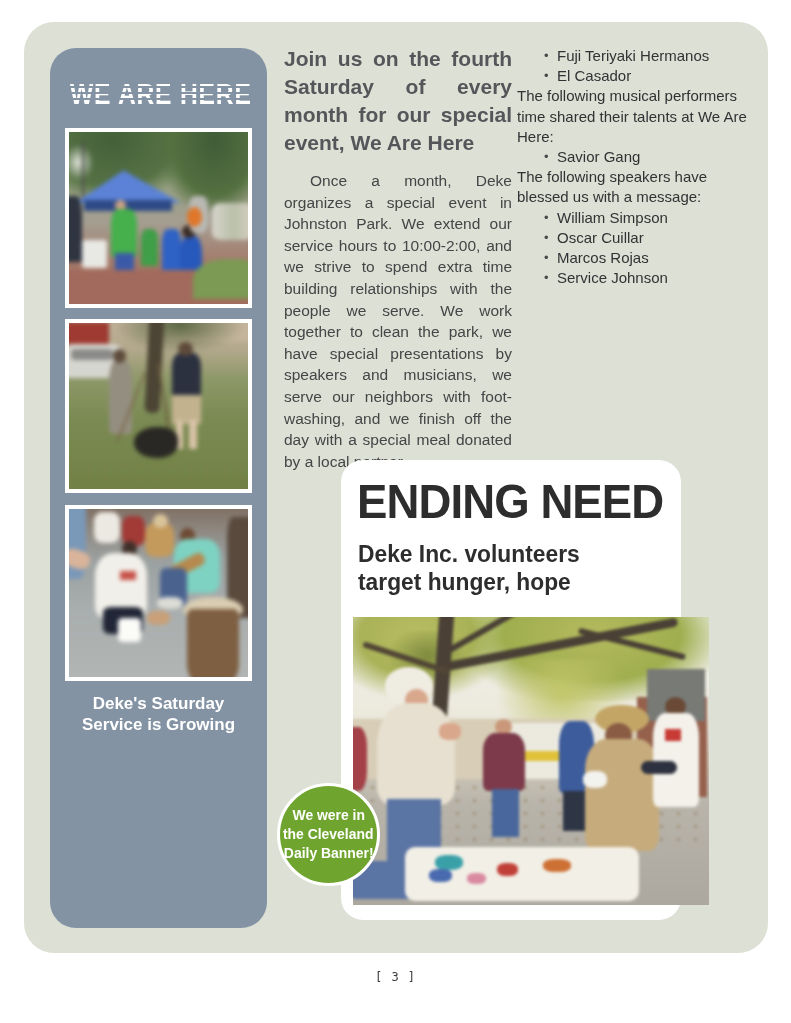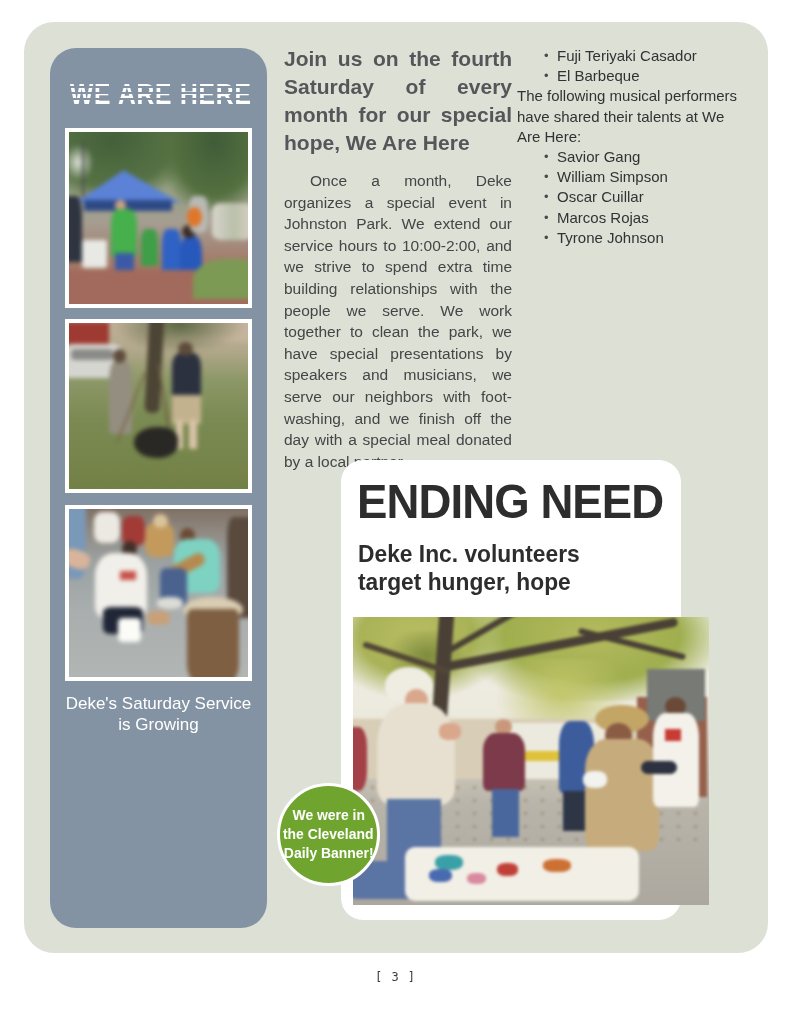--- a/index.html
+++ b/index.html
@@ -23,21 +23,21 @@
     pointer-events:none;}
   .photo{position:absolute;left:15px;width:187px;background:#ffffff;padding:4px;box-sizing:border-box;}
   .photo .img{position:relative;width:100%;height:100%;overflow:hidden;background:#9aa08a;}
   .ph{position:absolute;}
   .blurwrap{position:absolute;inset:-6px;filter:blur(2px);}
   .p1{top:80px;height:180px;}
   .p2{top:271px;height:174px;}
   .p3{top:457px;height:176px;}
   .sb-heading{
     position:absolute;top:645px;left:12px;right:12px;text-align:center;color:#ffffff;
-    font-weight:400;font-size:17px;line-height:21px;
+    font-weight:700;font-size:17px;line-height:21px;
   }
   .sb-body{
     position:absolute;top:696px;left:8px;right:8px;text-align:center;color:#ffffff;
     font-family:"Liberation Mono","DejaVu Sans Mono",monospace;font-size:12.4px;line-height:15.8px;
   }
   
   .col-mid{left:284px;top:45px;width:228px;}
   .headline{color:#55565a;font-weight:700;font-size:21px;line-height:28px;}
   .headline .hl{text-align:justify;-moz-text-align-last:justify;text-align-last:justify;}
   .headline .hl.last{text-align-last:left;}
@@ -176,39 +176,40 @@
   </div>
 
   <div class="sb-heading">Deke's Saturday Service is Growing</div>
 </div>
 
 <div class="abs col-mid">
   <div class="headline">
     <div class="hl">Join us on the fourth</div>
     <div class="hl">Saturday of every</div>
     <div class="hl">month for our special</div>
-    <div class="hl last">hope, We Are Here</div>
+    <div class="hl last">event, We Are Here</div>
   </div>
   <div class="mid-body">Once a month, Deke organizes a special event in Johnston Park. We extend our service hours to 10:00-2:00, and we strive to spend extra time building relationships with the people we serve.  We work together to clean the park, we have special presentations by speakers and musicians, we serve our neighbors with foot-washing, and we finish off the day with a special meal donated by a local partner.</div>
 </div>
 
 <div class="abs col-right">
   <ul>
-    <li>Fuji Teriyaki Casador</li>
-    <li>El Barbeque</li>
+    <li>Fuji Teriyaki Hermanos</li>
+    <li>El Casador</li>
   </ul>
-  <p>The following musical performers have shared their talents at We Are Here:</p>
+  <p>The following musical performers time shared their talents at We Are Here:</p>
   <ul>
     <li>Savior Gang</li>
   </ul>
+  <p>The following speakers have blessed us with a message:</p>
   <ul>
     <li>William Simpson</li>
     <li>Oscar Cuillar</li>
     <li>Marcos Rojas</li>
-    <li>Tyrone Johnson</li>
+    <li>Service Johnson</li>
   </ul>
 </div>
 
 <div class="abs card">
   <div class="card-headline">ENDING NEED</div>
   <div class="card-subhead">Deke Inc. volunteers target hunger, hope</div>
 
   <div class="news-photo">
     <div class="blurwrap">
       <div class="ph" style="inset:0;background:linear-gradient(180deg,#f2f3ee 0%,#ece9dd 34%,#cdc6b8 52%,#b8b4aa 64%,#aba79e 100%);"></div>

